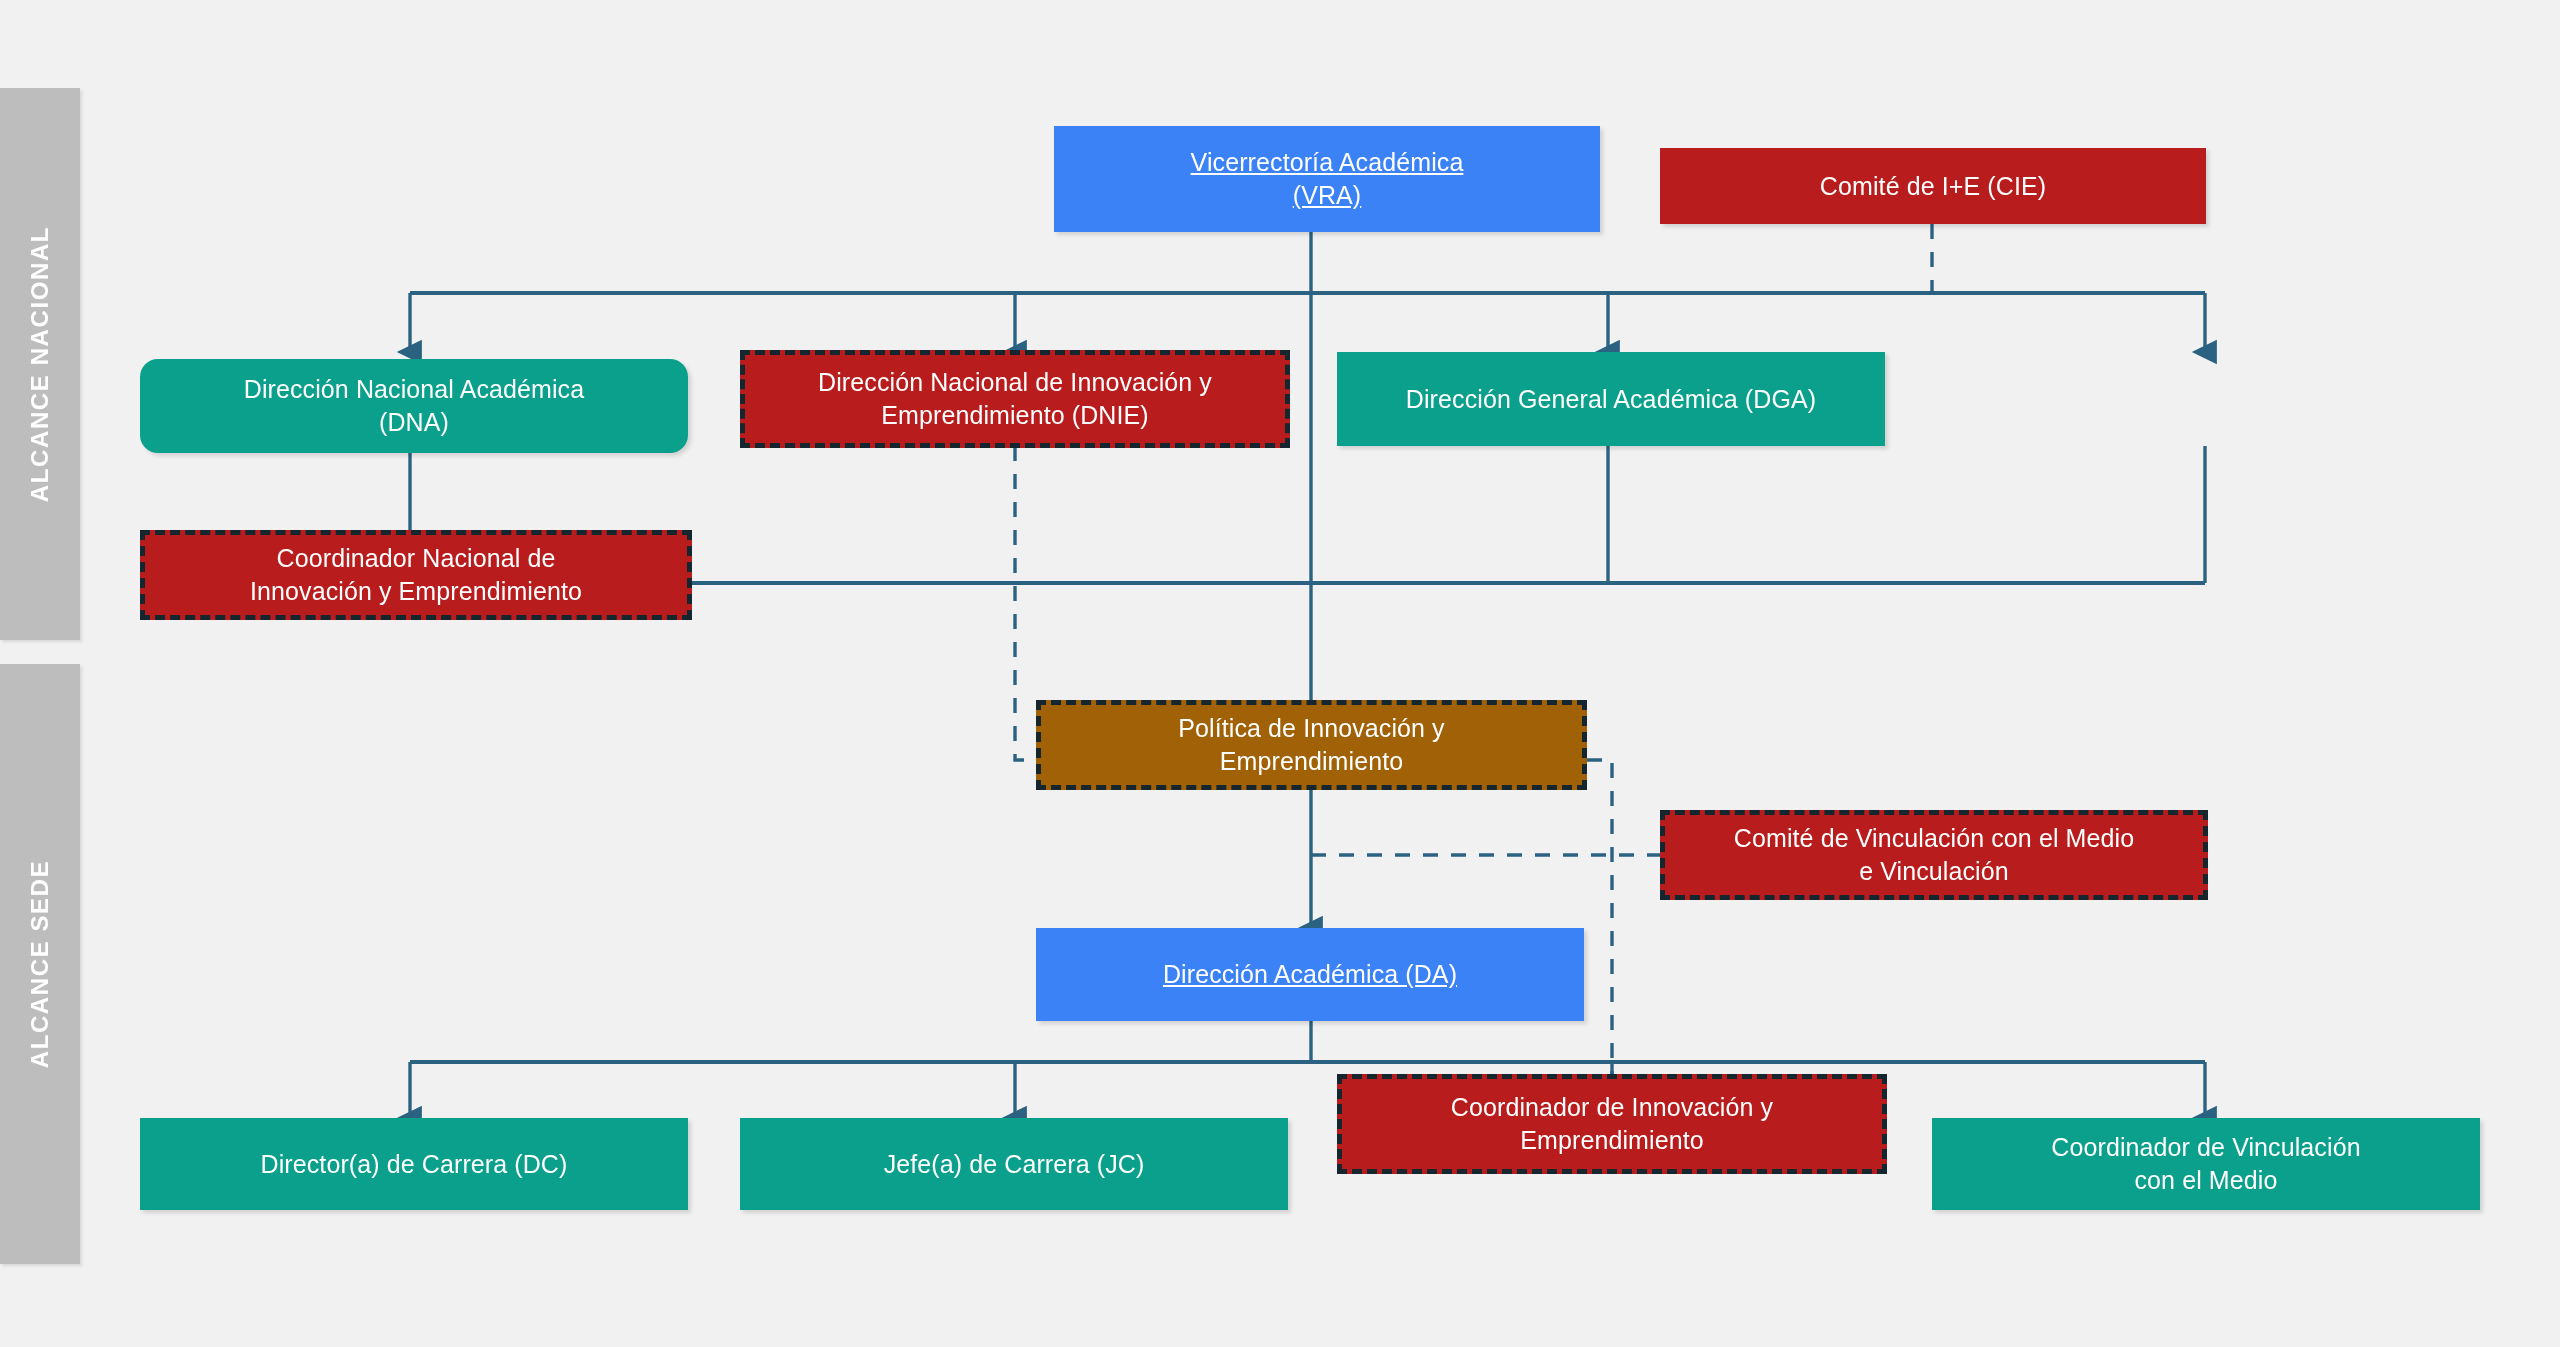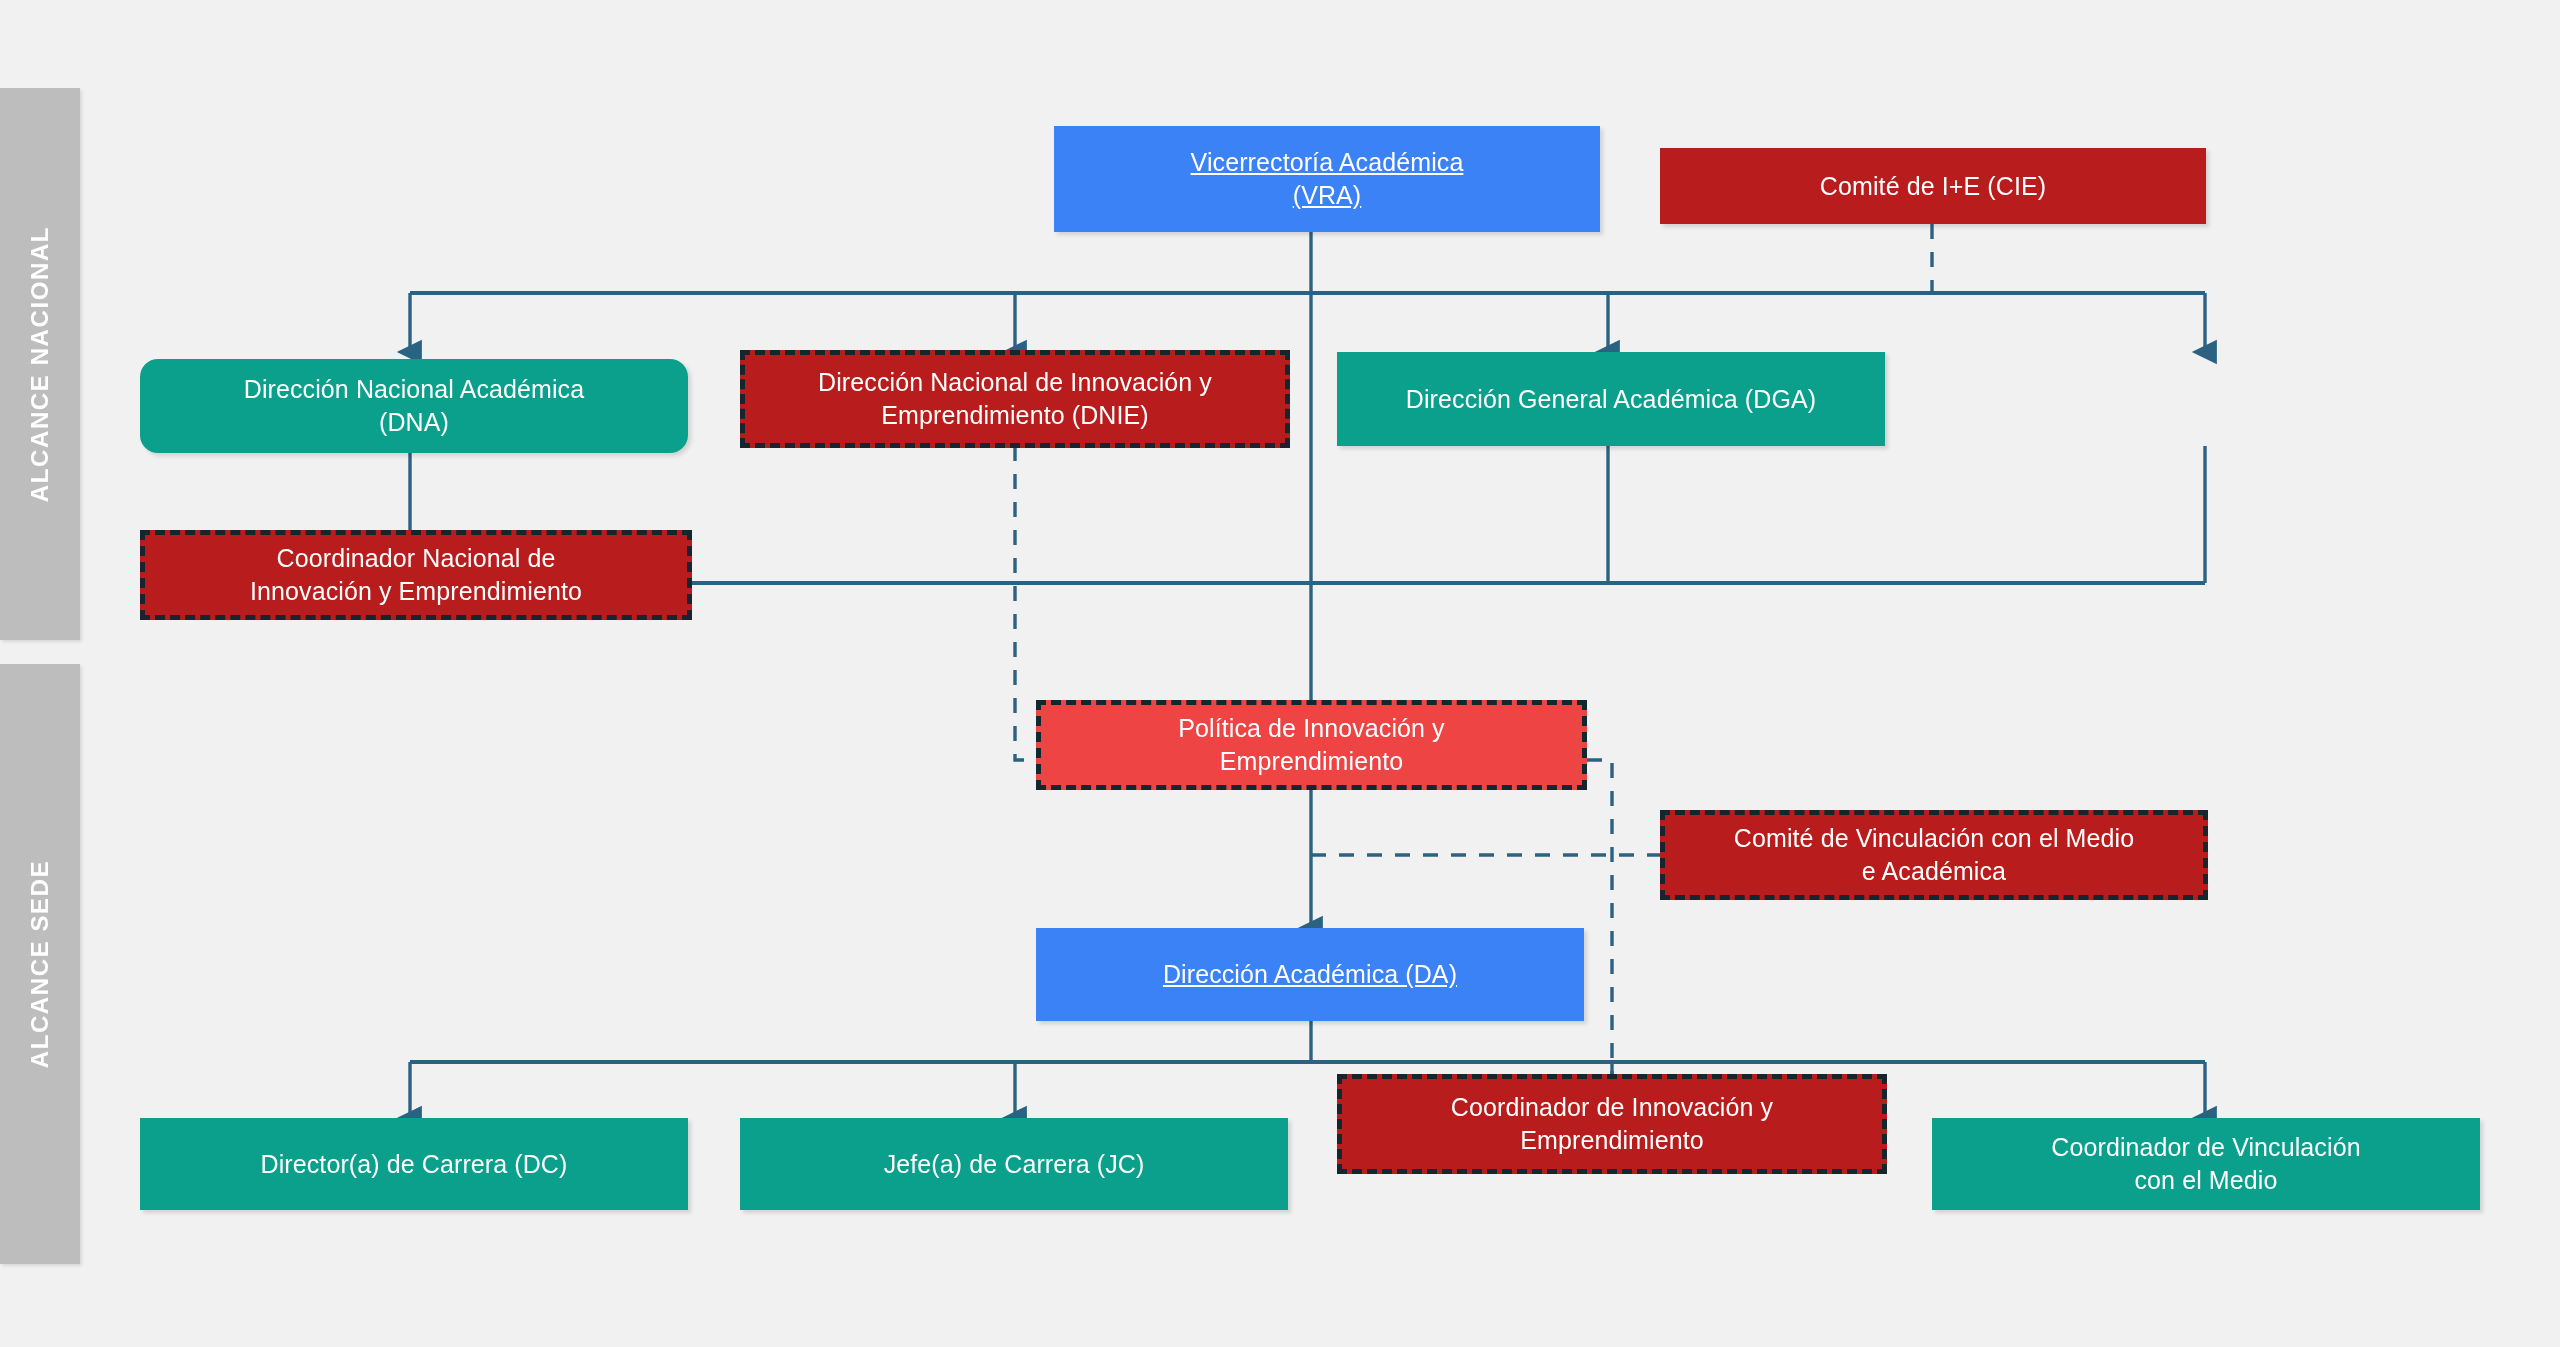--- a/index.html
+++ b/index.html
@@ -42,21 +42,21 @@
     color:#ffffff;
     font-size:25px;
     line-height:1.32;
     padding:6px 14px;
     letter-spacing:0.1px;
   }
   .node .node-label{display:block;}
   .n-darkteal{background:#3b82f6;text-decoration:underline;}
   .n-teal{background:#0aa08c;}
   .n-blue{background:#b91c1c;}
-  .n-green{background:#ef4444;}
+  .n-green{background:#a16207;}
   .dashed{border:5px dashed #16262e;}
   .shadow{box-shadow:3px 3px 4px rgba(0,0,0,0.13);}
 </style>
 </head>
 <body>
 
 <div id="canvas">
 
   <div class="scope-band" id="scope-national">
     <span class="scope-label">ALCANCE NACIONAL</span>
@@ -144,21 +144,21 @@
   </div>
 
   <div class="node n-green dashed" style="left:1036px;top:700px;width:551px;height:90px;">
     <span class="node-label">
       <span>Política de Innovación y</span><br><span>Emprendimiento</span>
     </span>
   </div>
 
   <div class="node n-blue dashed" style="left:1660px;top:810px;width:548px;height:90px;">
     <span class="node-label">
-      <span>Comité de Vinculación con el Medio</span><br><span>e Académica</span>
+      <span>Comité de Vinculación con el Medio</span><br><span>e Vinculación</span>
     </span>
   </div>
 
   <div class="node n-darkteal shadow" style="left:1036px;top:928px;width:548px;height:93px;">
     <span class="node-label">Dirección Académica (DA)</span>
   </div>
 
   <div class="node n-teal shadow" style="left:140px;top:1118px;width:548px;height:92px;">
     <span class="node-label">Director(a) de Carrera (DC)</span>
   </div>

